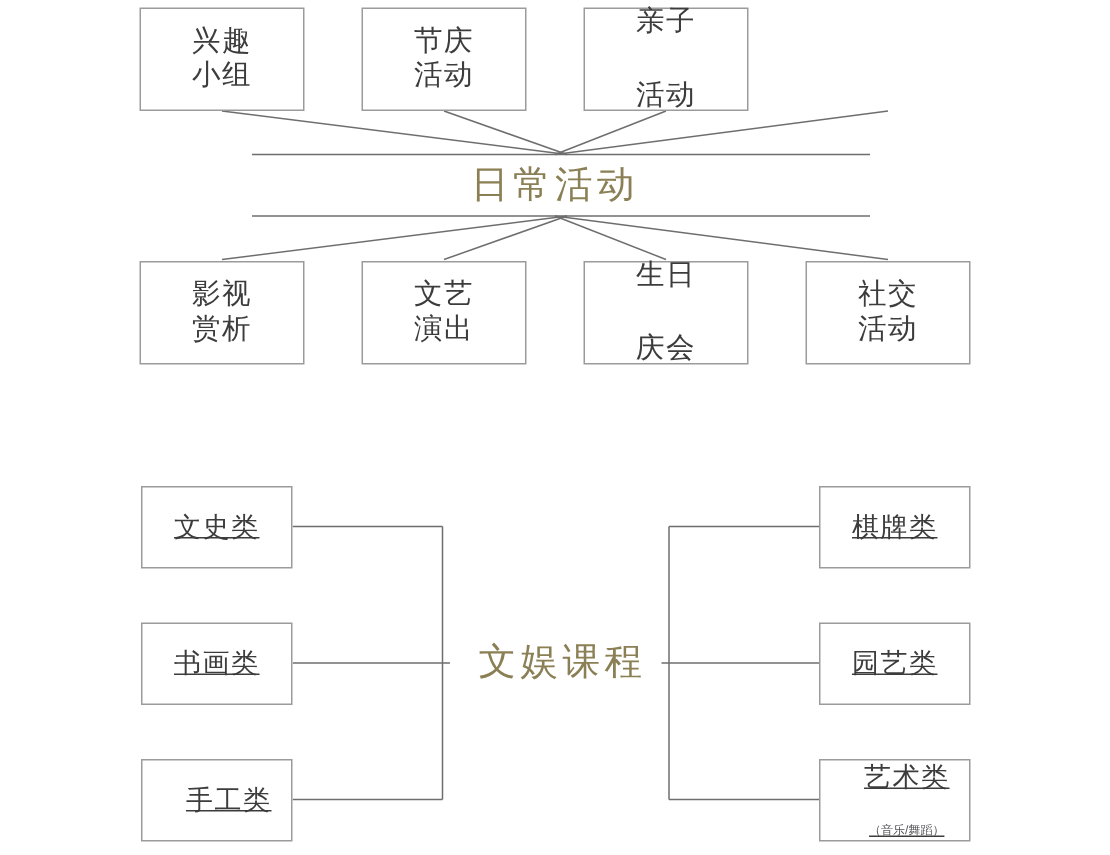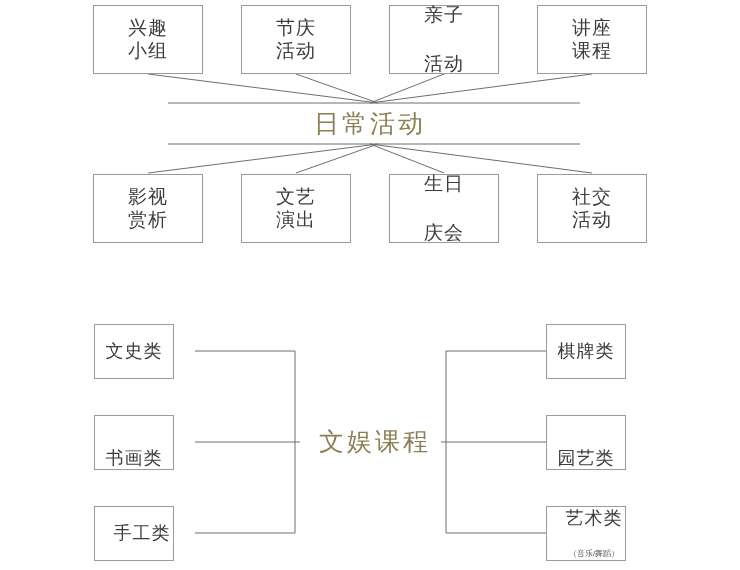--- a/index.html
+++ b/index.html
@@ -78,29 +78,30 @@
   #hub-daily {
     left: 0;
     top: 107px;
     width: 740px;
     font-size: 25px;
     line-height: 32px;
   }
 
   
   .s2-box {
-    width: 80px;
+    width: 101px;
     height: 55px;
     font-size: 18px;
+    text-decoration: underline;
   }
   .s2-left  { left: 94px; }
   .s2-right { left: 546px; }
 
   .s2-r1 { top: 324px; }
-  .s2-r2 { top: 415px; justify-content: flex-end; }
+  .s2-r2 { top: 415px; }
   .s2-r3 { top: 506px; padding-left: 16px; }
 
   .node-sub {
     display: block;
     font-size: 8px;
     letter-spacing: 0px;
     color: #55555a;
     margin-top: 20px;
     white-space: nowrap;
   }
@@ -160,24 +161,20 @@
     <span class="node-line">小组</span>
   </div>
   <div class="node-box s1-box s1-top s1-c2">
     <span class="node-line">节庆</span>
     <span class="node-line">活动</span>
   </div>
   <div class="node-box s1-box s1-top s1-c3">
     <span class="node-line">亲子</span>
     <span class="node-line">活动</span>
   </div>
-  <div class="node-box s1-box s1-top s1-c4">
-    <span class="node-line">讲座</span>
-    <span class="node-line">课程</span>
-  </div>
 
   <div class="hub-label" id="hub-daily">日常活动</div>
 
   <div class="node-box s1-box s1-bot s1-c1">
     <span class="node-line">影视</span>
     <span class="node-line">赏析</span>
   </div>
   <div class="node-box s1-box s1-bot s1-c2">
     <span class="node-line">文艺</span>
     <span class="node-line">演出</span>

